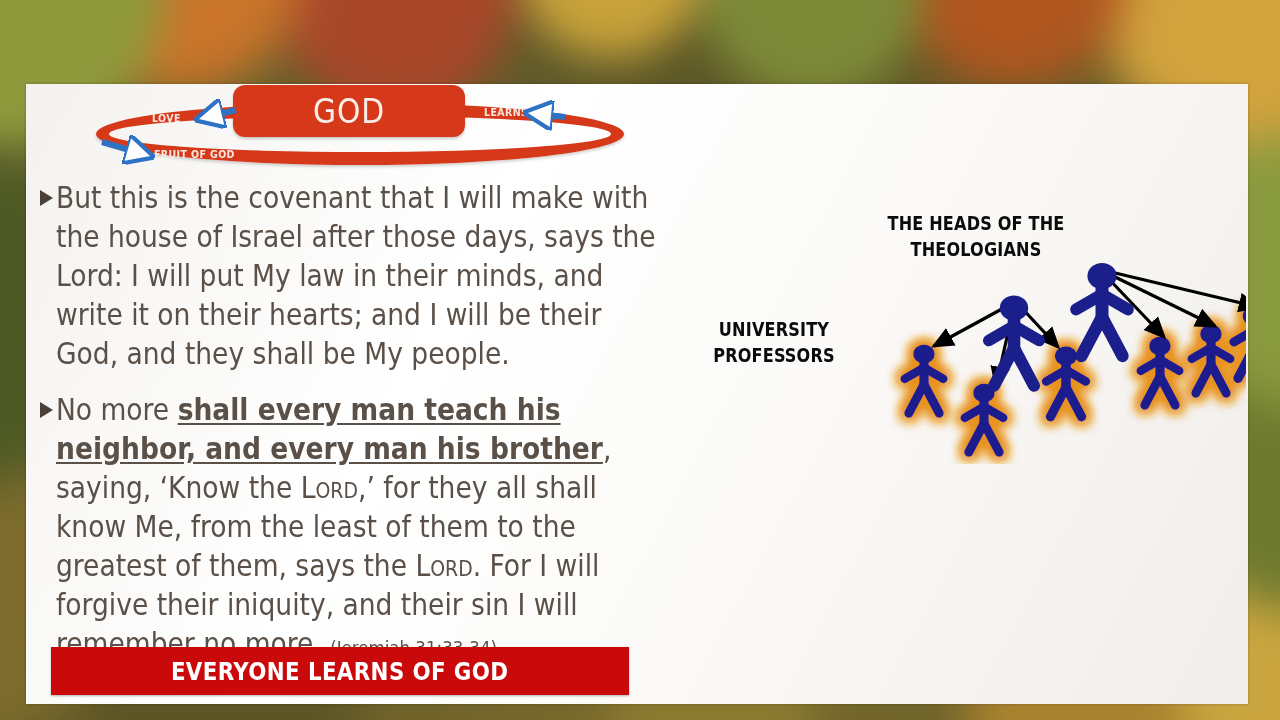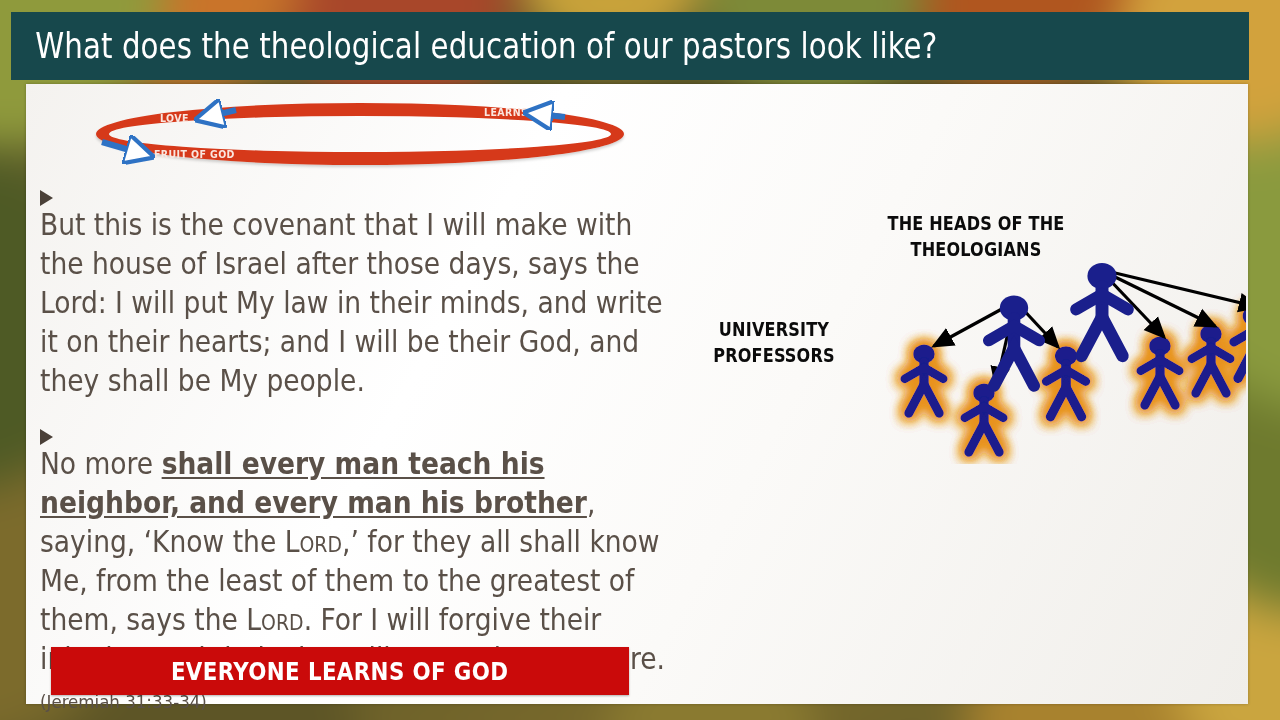--- a/index.html
+++ b/index.html
@@ -70,32 +70,32 @@
   }
   .god-box span{
     color:#fbeeea;font-size:33px;font-weight:400;letter-spacing:1px;
     font-family:"DejaVu Sans Condensed","Liberation Sans Narrow","Liberation Sans",sans-serif;
   }
   .ring-label{
     position:absolute;color:#fae6df;font-weight:700;font-size:10.5px;
     letter-spacing:.4px;white-space:nowrap;
     font-family:"DejaVu Sans Condensed","Liberation Sans Narrow","Liberation Sans",sans-serif;
   }
-  #label-love{left:80px;top:26px;margin-left:8px;}
+  #label-love{left:80px;top:26px;}
   #label-fruit{left:412px;top:20px;}
   #label-word{left:82px;top:62px;}
   .blue-arrow{position:absolute;}
 
   
   #body-copy{
     position:absolute;left:14px;top:95px;width:628px;
     color:#5a5048;
     font-family:"DejaVu Sans Condensed","Liberation Sans Narrow","Liberation Sans",sans-serif;
   }
-  .bullet{display:flex;margin-bottom:17px;flex-direction:column;}
+  .bullet{display:flex;margin-bottom:17px;}
   .tri{
     flex:0 0 auto;margin-top:11px;margin-right:3px;
     width:0;height:0;border-left:13px solid #4a4038;
     border-top:8px solid transparent;border-bottom:8px solid transparent;
   }
   .btext{font-size:29.5px;line-height:39px;font-weight:400;}
   .btext b{font-weight:700;text-decoration:underline;text-underline-offset:3px;}
   .sc{font-variant:small-caps;}
   .cite{font-size:18.5px;}
 
@@ -123,29 +123,29 @@
   #cap-profs{left:18px;top:212px;width:180px;}
   #fig-svg{position:absolute;left:0;top:0;}
 </style>
 </head>
 <body>
 
 <div id="stage">
 
   <div class="bg-layer"></div>
 
-  <div id="title-bar">
-    <div id="title-text">What does the theological education of our pastors look like?</div>
-  </div>
 
   <div id="panel">
 
     <div id="god-diagram">
       <div class="ring"></div>
 
+      <div class="god-box">
+        <span>GOD</span>
+      </div>
 
       <div class="ring-label" id="label-love">LOVE</div>
       <div class="ring-label" id="label-fruit">LEARNS</div>
       <div class="ring-label" id="label-word">FRUIT OF GOD</div>
 
       <svg class="blue-arrow" style="left:0;top:0;" width="560" height="90">
         <defs>
           <marker id="bhead" markerWidth="5" markerHeight="5" refX="4.2" refY="2.5" orient="auto">
             <path d="M5,2.5 L0,0 L0,5 Z" fill="#ffffff" stroke="#2e72c4" stroke-width=".7"></path>
           </marker>

